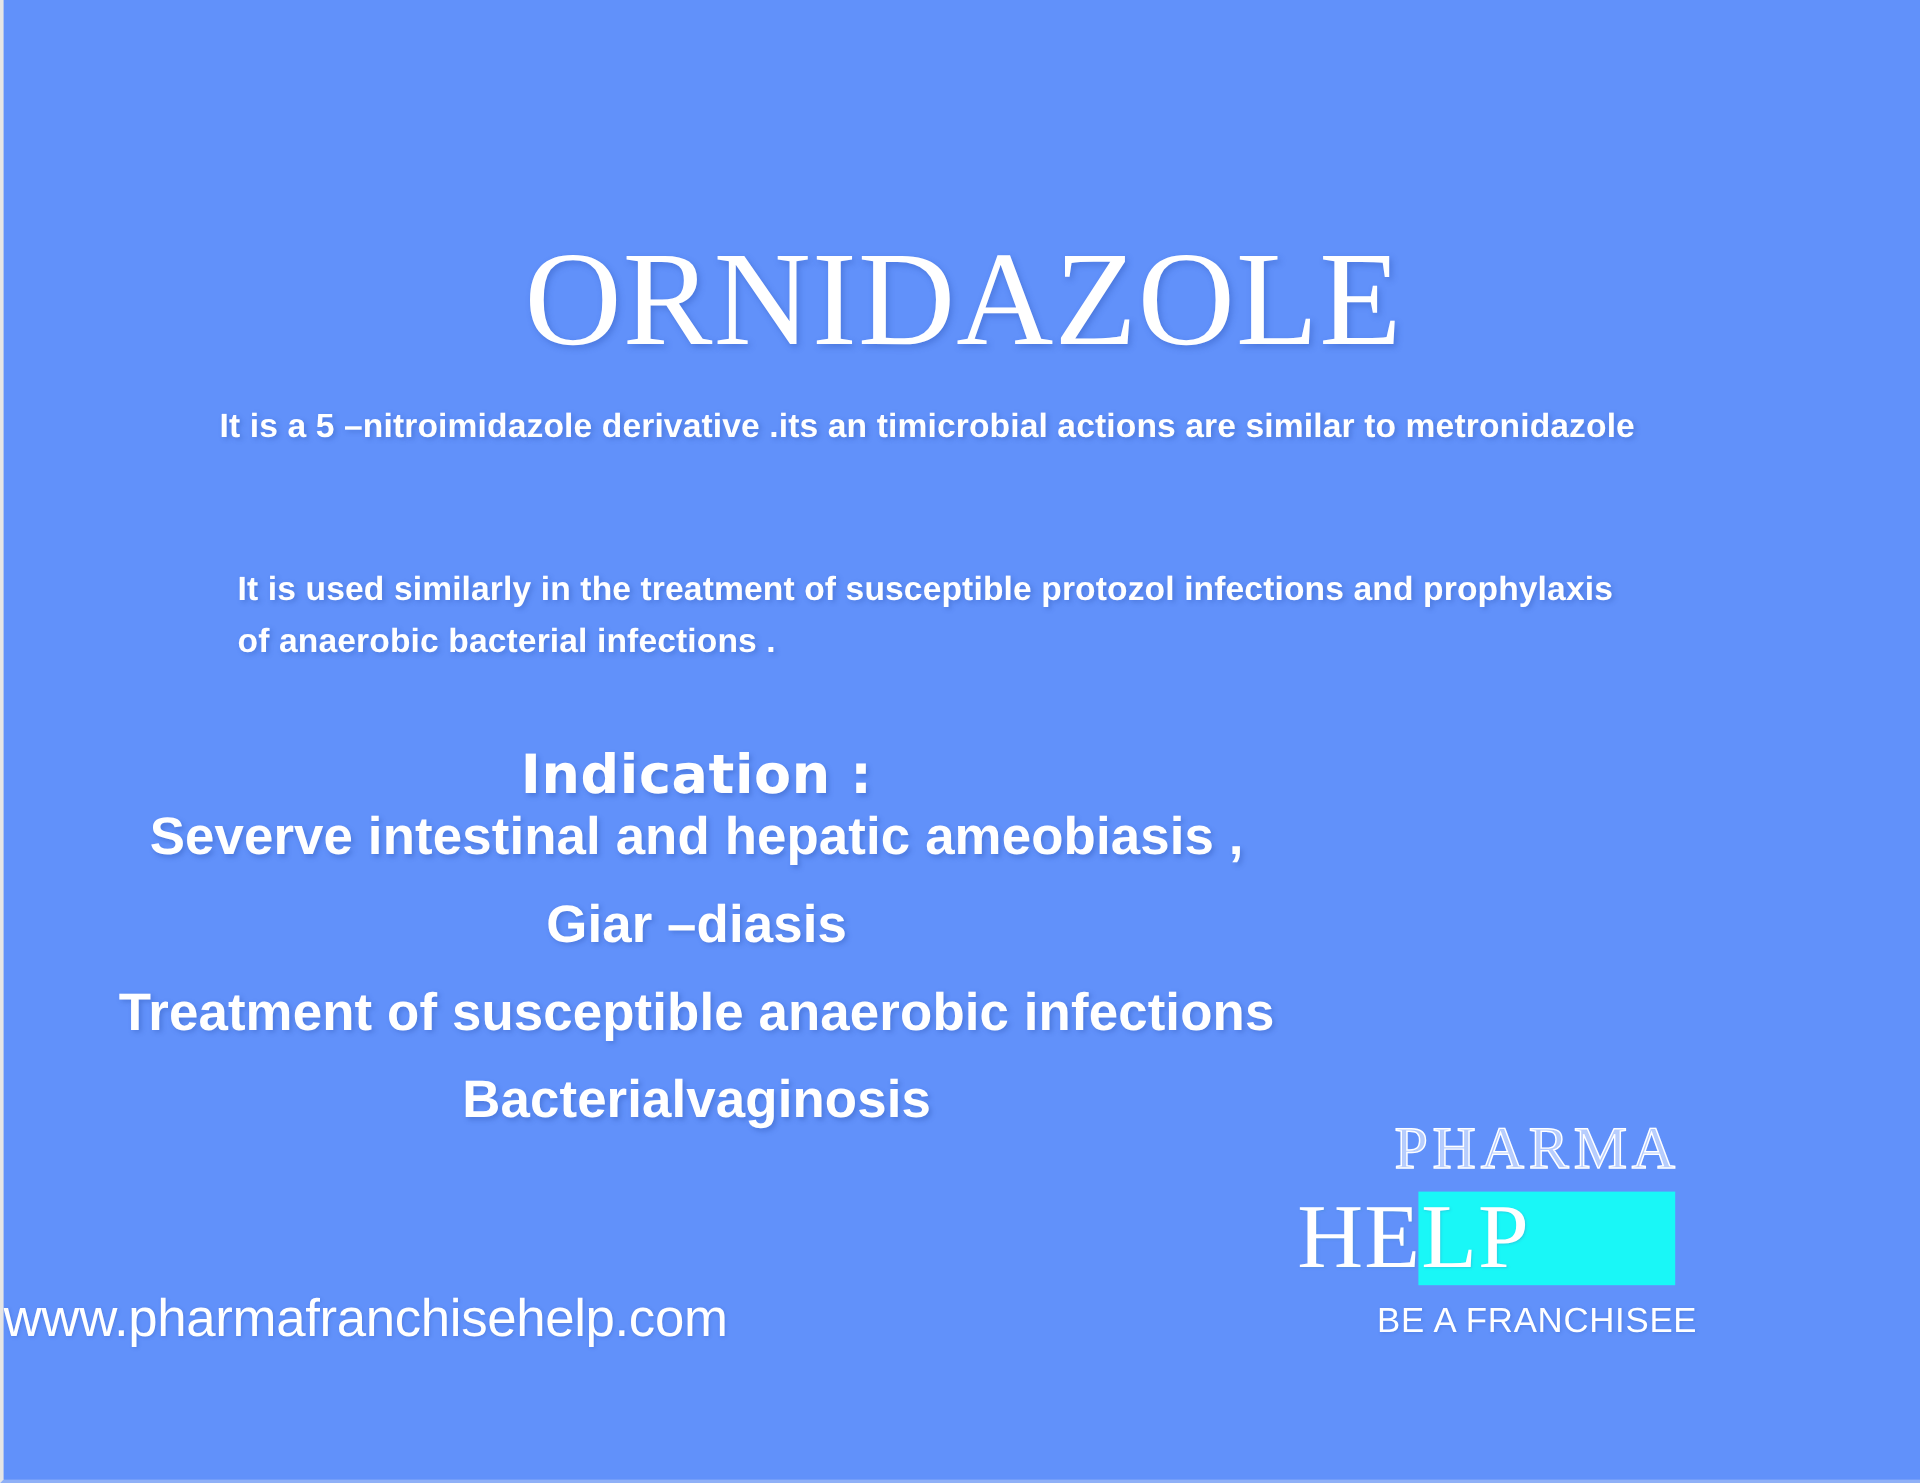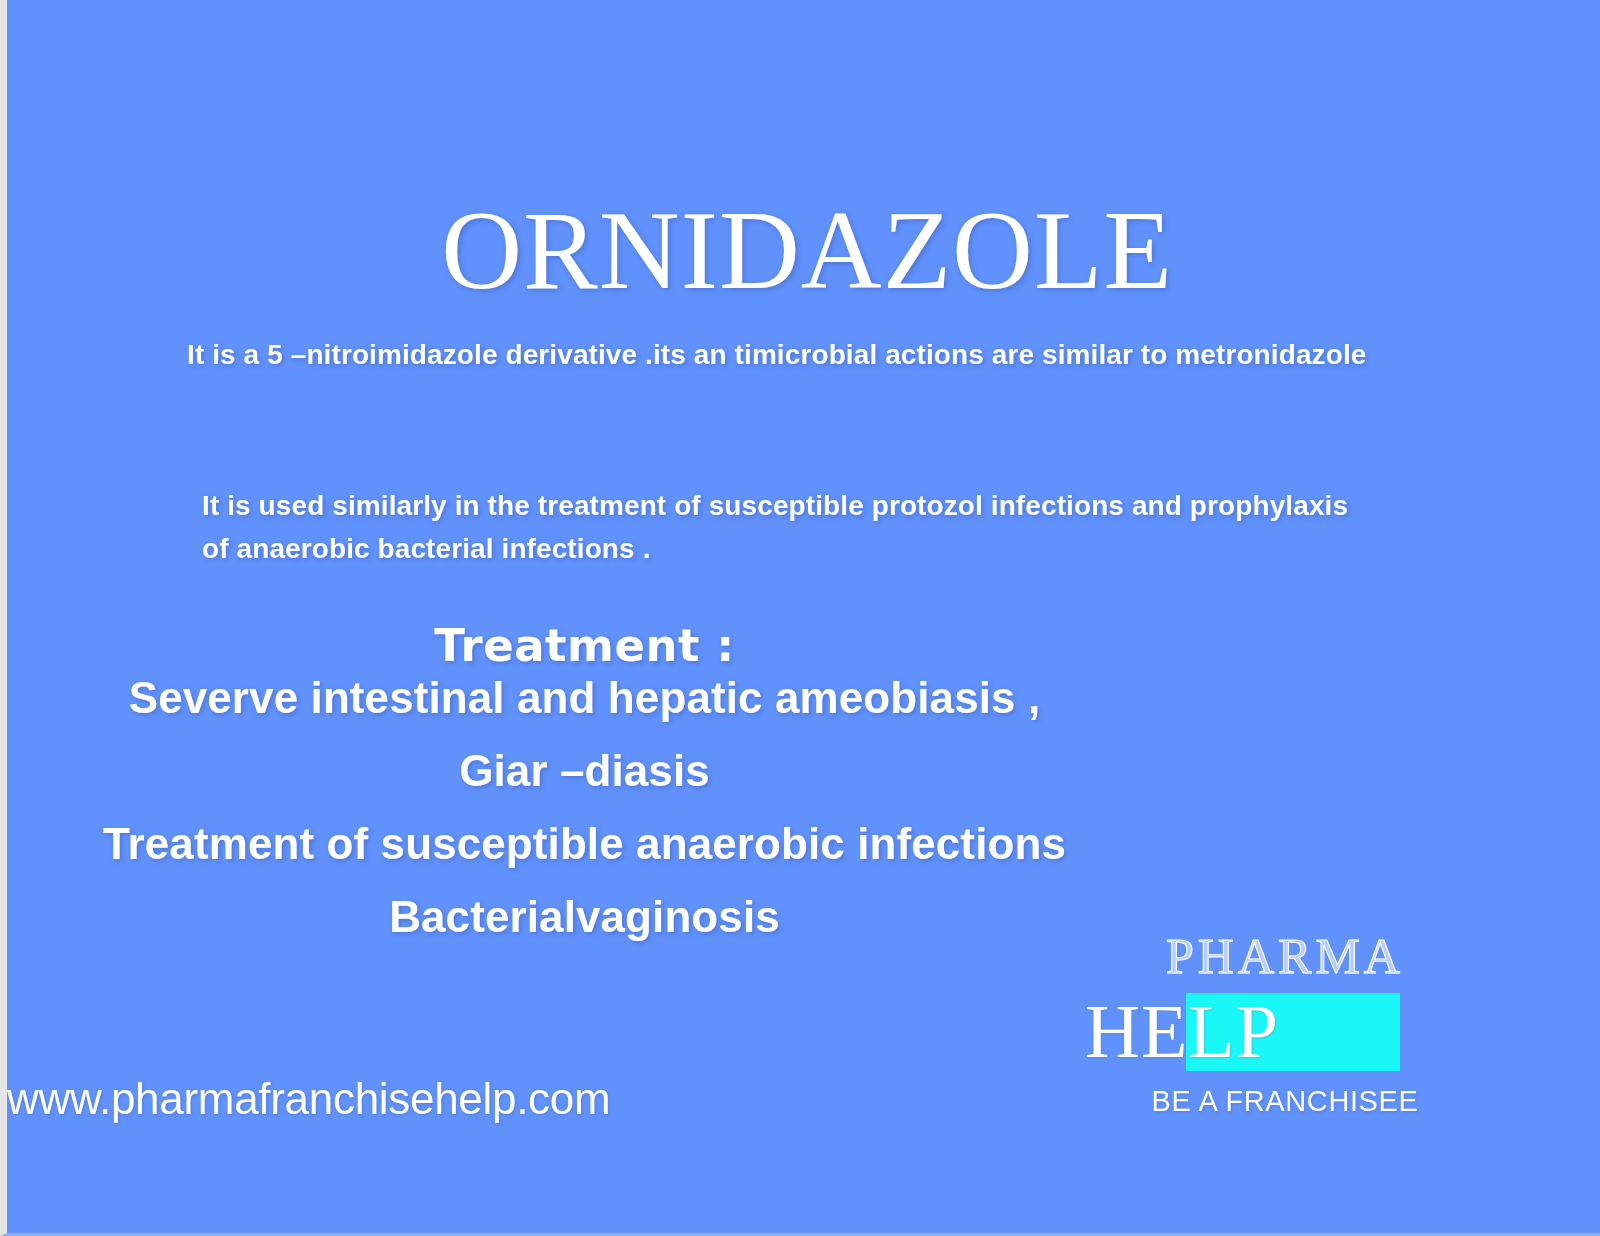--- a/index.html
+++ b/index.html
@@ -10,21 +10,21 @@
   }
 
   #slide {
     position: relative;
     width: 1600px;
     height: 1236px;
     background: #6191fa;
     overflow: hidden;
     font-family: "Liberation Sans", sans-serif;
     box-sizing: border-box;
-    border-left: 7px solid #e5e5e5;
+    border-left: 3px solid #e5e5e5;
     border-bottom: 3px solid #8fb0f7;
   }
 
   
   #slide-title {
     position: absolute;
     top: 118px;
     left: 0;
     width: 1600px;
     text-align: center;
@@ -51,21 +51,21 @@
     text-shadow: 2px 2px 4px rgba(45,85,180,0.40);
   }
 
   #para-1 {
     top: 305px;
     left: 180px;
     width: 1210px;
   }
 
   #para-2 {
-    top: 456px;
+    top: 441px;
     left: 195px;
     width: 1180px;
   }
 
   
   #indication-heading {
     position: absolute;
     top: 580px;
     left: 0;
     width: 1155px;
@@ -191,21 +191,21 @@
 <body>
 
 <div id="slide">
 
   <h1 id="slide-title">ORNIDAZOLE</h1>
 
   <p class="para" id="para-1">It is a 5 –nitroimidazole derivative .its an timicrobial actions are similar to metronidazole</p>
 
   <p class="para" id="para-2">It is used similarly in the treatment of susceptible protozol infections and prophylaxis of anaerobic bacterial infections .</p>
 
-  <h2 id="indication-heading">Treatment :</h2>
+  <h2 id="indication-heading">Indication :</h2>
 
   <ul id="indication-list">
     <li>Severve intestinal and hepatic ameobiasis ,</li>
     <li>Giar –diasis</li>
     <li>Treatment of susceptible anaerobic infections</li>
     <li>Bacterialvaginosis</li>
   </ul>
 
   <div id="website-url">www.pharmafranchisehelp.com</div>
 

